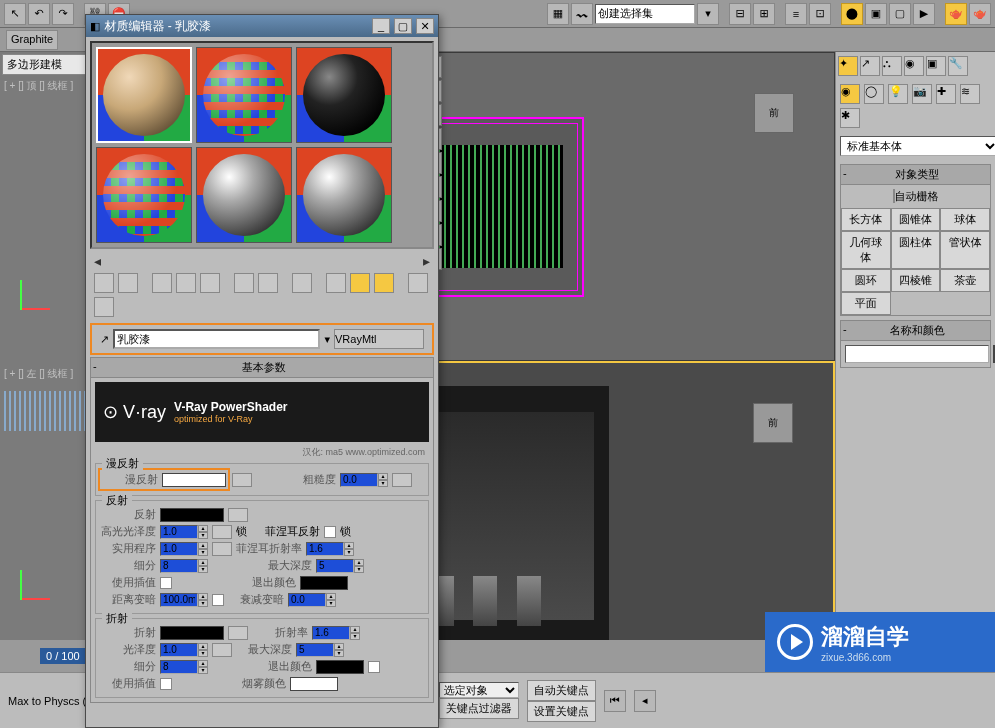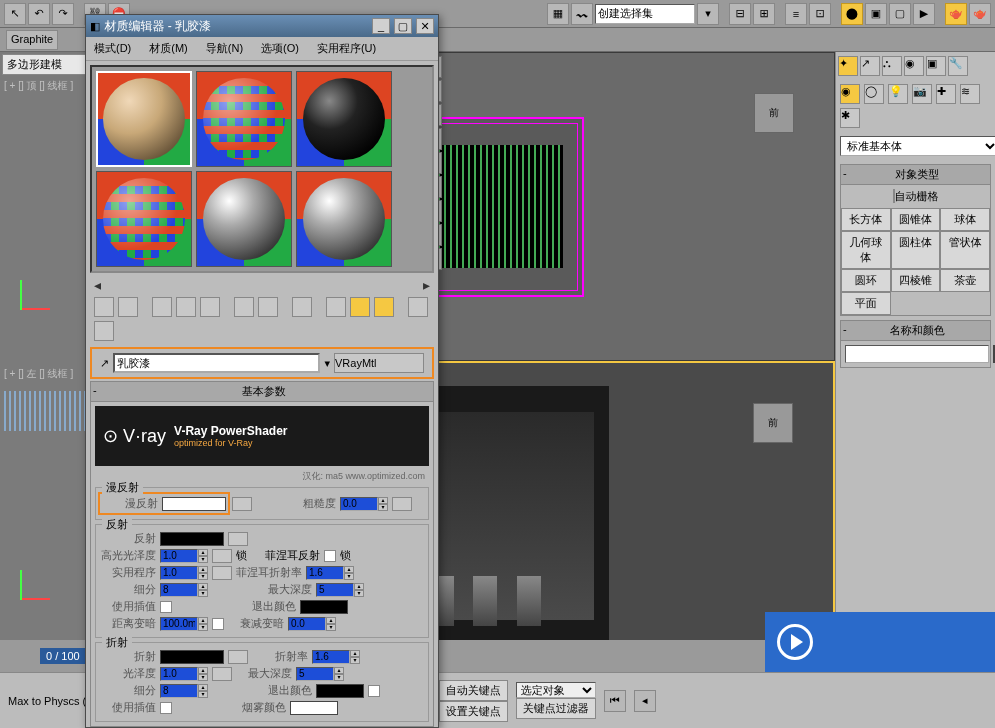--- a/index.html
+++ b/index.html
@@ -226,27 +226,20 @@
 </div>
 
 <div class="mat-editor">
   <div class="mat-title">
     <span>◧</span>
     <span class="mat-title-text">材质编辑器 - 乳胶漆</span>
     <span class="win-btn">_</span>
     <span class="win-btn">▢</span>
     <span class="win-btn">✕</span>
   </div>
-  <div class="mat-menu">
-    <span>模式(D)</span>
-    <span>材质(M)</span>
-    <span>导航(N)</span>
-    <span>选项(O)</span>
-    <span>实用程序(U)</span>
-  </div>
   <div class="slots">
     <div class="slot sel">
         <div class="sphere tan"></div>
       </div>
     <div class="slot">
         <div class="sphere checker"></div>
       </div>
     <div class="slot">
         <div class="sphere black"></div>
       </div>
@@ -490,26 +483,30 @@
 <div class="status-bar">
   <span>Max to Physcs (</span>
   <div style="display:flex;flex-direction:column;gap:2px">
     <span>单击或单击并拖动以选择对象</span>
   </div>
   <span style="color:#e44">⊗</span>
   <span>添加时间标记</span>
   <span>栅格 = 10.0mm</span>
   <span class="chk"></span>
   <div style="display:flex;flex-direction:column">
+    <select style="border:1px inset #aaa"><option>选定对象</option></select>
+    <div style="background:#d8d8d8;border:1px solid #888;padding:2px 6px">关键点过滤器</div>
+  </div>
+  <div style="display:flex;flex-direction:column">
     <div style="background:#d8d8d8;border:1px solid #888;padding:2px 6px">自动关键点</div>
     <div style="background:#d8d8d8;border:1px solid #888;padding:2px 6px">设置关键点</div>
   </div>
-  <div style="display:flex;flex-direction:column">
-    <select style="border:1px inset #aaa"><option>选定对象</option></select>
-    <div style="background:#d8d8d8;border:1px solid #888;padding:2px 6px">关键点过滤器</div>
-  </div>
   <div class="tool-btn">⏮</div>
   <div class="tool-btn">◂</div>
 </div>
 
 <div class="watermark">
   <div class="wm-play"></div>
+  <div>
+    <div class="wm-text">溜溜自学</div>
+    <div class="wm-sub">zixue.3d66.com</div>
+  </div>
 </div>
 
 </body></html>

